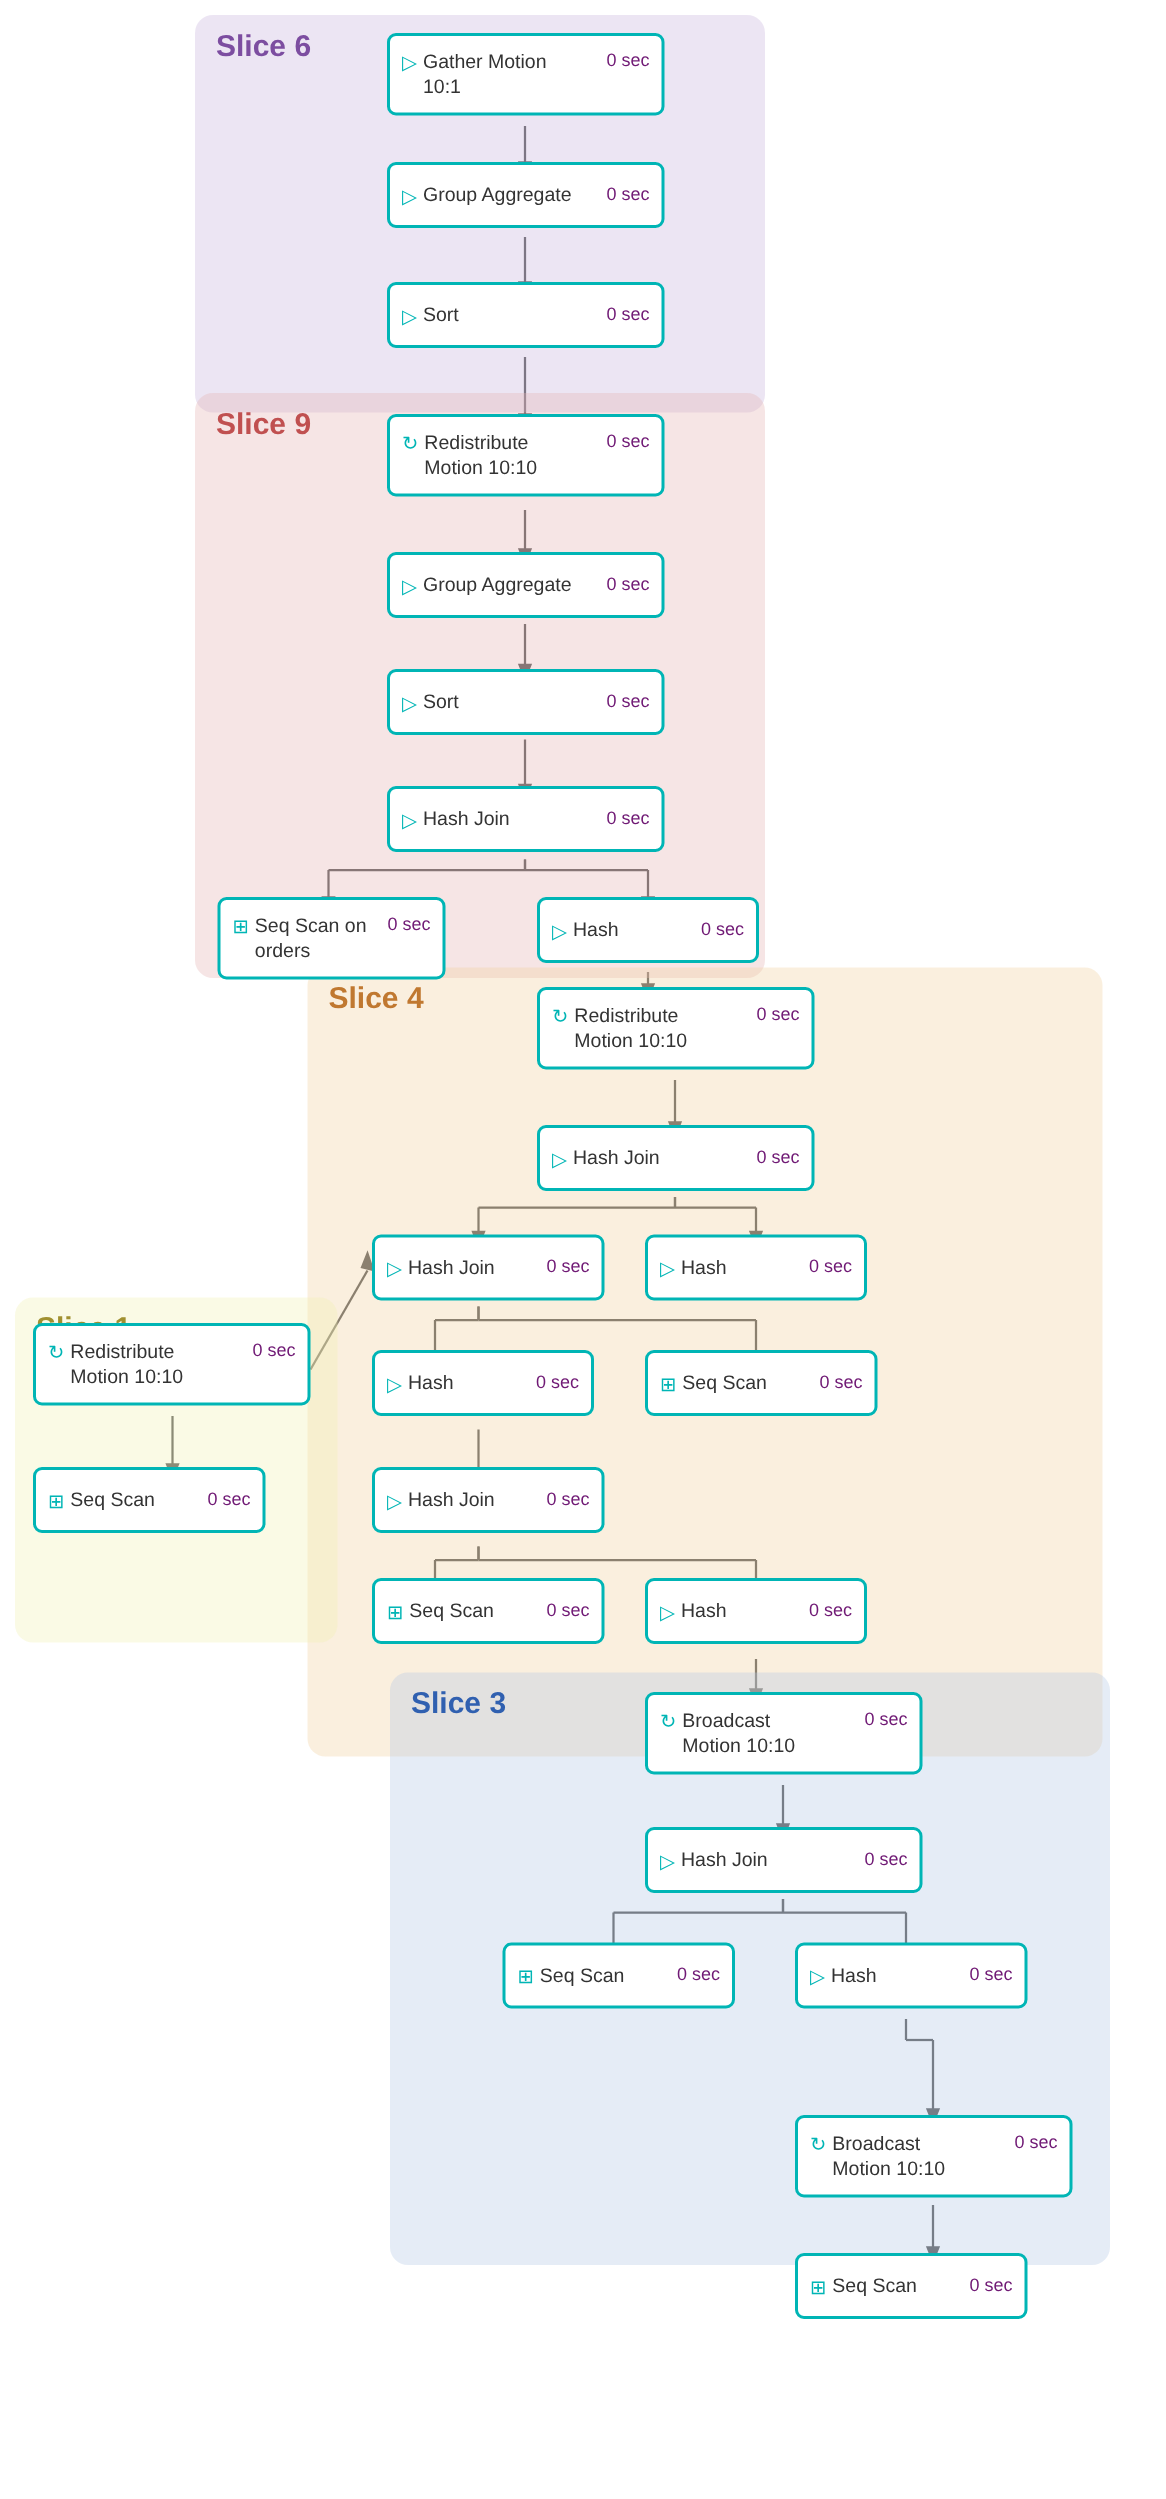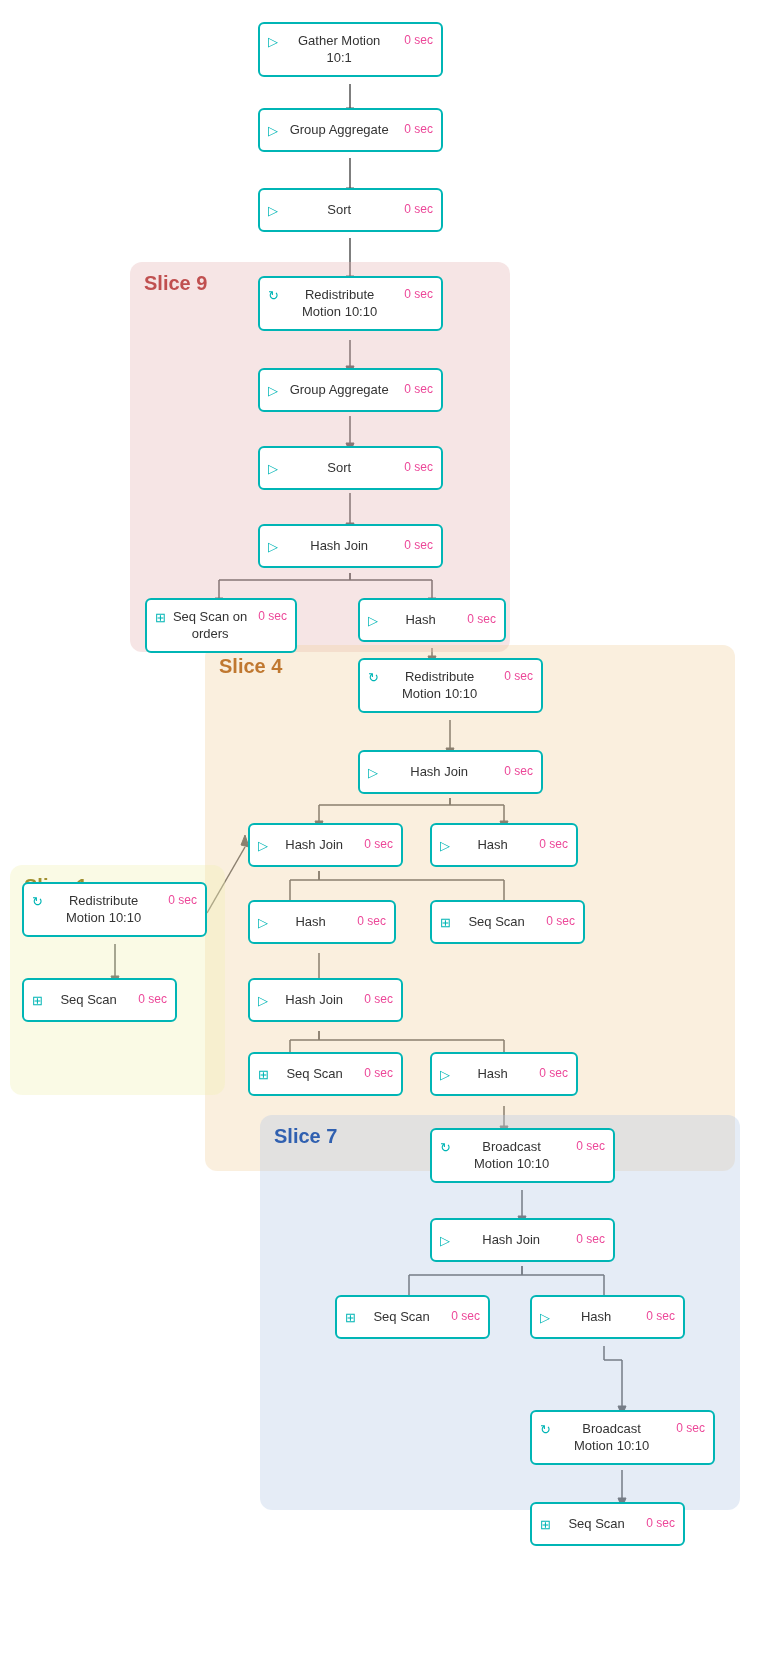--- a/index.html
+++ b/index.html
@@ -51,26 +51,25 @@
       color: #00b5b5;
       margin-top: 1px;
       flex-shrink: 0;
     }
 
     .node-name {
       font-size: 13px;
       color: #333;
       flex: 1;
       line-height: 1.3;
-      text-align: center;
     }
 
     .node-time {
       font-size: 12px;
-      color: #ec4899;
+      color: #701a75;
       white-space: nowrap;
       align-self: flex-start;
       margin-left: 4px;
     }
 
     
     .slice-6 { background: rgba(200, 180, 220, 0.35); }
     .slice-5 { background: rgba(230, 180, 180, 0.35); }
     .slice-4 { background: rgba(240, 210, 160, 0.35); }
     .slice-3 { background: rgba(180, 200, 230, 0.35); }
@@ -202,31 +201,34 @@
 
     <line x1="604" y1="1346" x2="604" y2="1360"></line>
     <line x1="604" y1="1360" x2="622" y2="1360"></line>
     <line x1="622" y1="1360" x2="622" y2="1408"></line>
     <polygon points="618,1406 622,1416 626,1406"></polygon>
 
     <line x1="207" y1="913" x2="245" y2="847"></line>
     <polygon points="241,845 245,835 249,847"></polygon>
   </svg>
 
+  <div class="slice-box slice-6" style="left:130px;top:10px;width:380px;height:265px;">
+    <div class="slice-label">Slice 6</div>
+  </div>
 
   <div class="slice-box slice-5" style="left:130px;top:262px;width:380px;height:390px;">
     <div class="slice-label">Slice 9</div>
   </div>
 
   <div class="slice-box slice-4" style="left:205px;top:645px;width:530px;height:526px;">
     <div class="slice-label">Slice 4</div>
   </div>
 
   <div class="slice-box slice-3" style="left:260px;top:1115px;width:480px;height:395px;">
-    <div class="slice-label">Slice 7</div>
+    <div class="slice-label">Slice 3</div>
   </div>
 
 
   <div class="slice-box slice-1" style="left:10px;top:865px;width:215px;height:230px;">
     <div class="slice-label">Slice 1</div>
   </div>
 
   <div class="node-box" style="left:258px;top:22px;width:185px;min-height:55px;">
     <div class="node-row">
       <span class="node-icon">▷</span>

